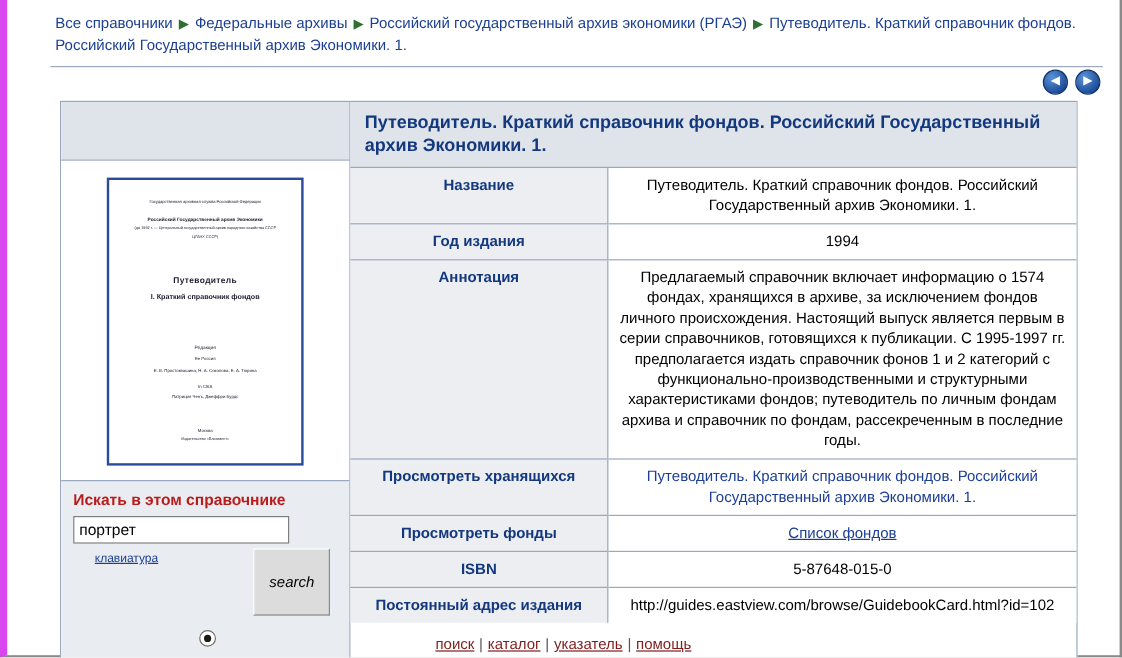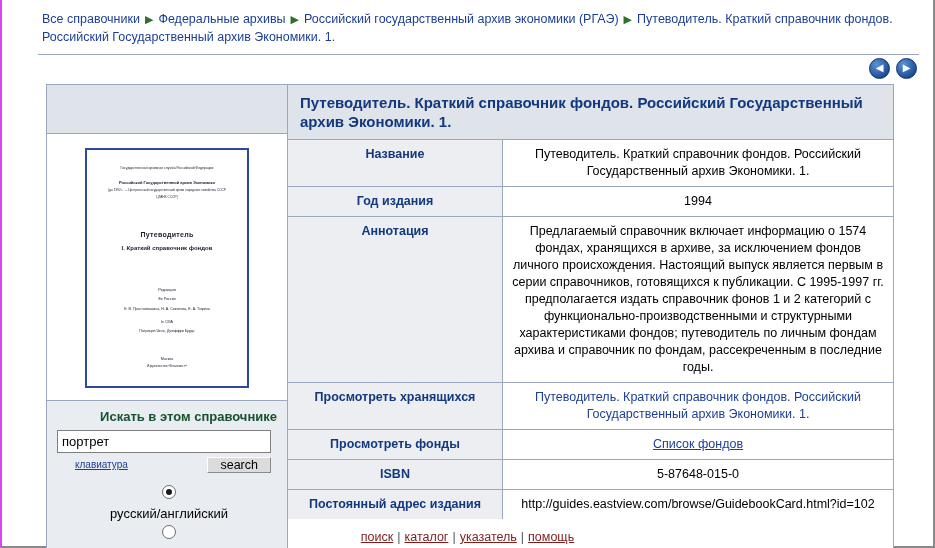--- a/index.html
+++ b/index.html
@@ -13,21 +13,21 @@
     font-family: "Liberation Sans", sans-serif;
     font-size: 13px;
     color: #000;
     overflow: hidden;
   }
   .page {
     position: relative;
     width: 935px;
     height: 548px;
     box-sizing: border-box;
-    border-left: 2px solid #d946ef;
+    border-left: 6px solid #d946ef;
     border-right: 2px solid #8a8a8a;
     border-bottom: 2px solid #8a8a8a;
     background: #fff;
   }
 
   
   .breadcrumb {
     padding: 10px 14px 6px 40px;
     font-size: 12.5px;
     line-height: 18px;
@@ -139,28 +139,28 @@
   .cover .c-pub { font-size: 3.2px; margin-top: 2px; }
   .cover .c-isbn { font-size: 3.6px; margin-top: 18px; }
 
   
   .searchbox {
     border-top: 1px solid #9aa8bf;
     background: #e9ecf1;
     padding: 8px 10px 10px 10px;
   }
   .searchbox .sb-title {
-    text-align: right;
-    color: #14532d;
+    text-align: left;
+    color: #b91c1c;
     font-weight: bold;
     font-size: 13px;
     padding-bottom: 6px;
   }
   .searchbox input[type=text] {
-    width: 214px;
+    width: 180px;
     box-sizing: border-box;
     border: 1px solid #7f7f7f;
     padding: 3px 4px;
     font-family: "Liberation Sans", sans-serif;
     font-size: 13px;
     background: #fff;
   }
   .kb-row {
     padding: 3px 0 0 18px;
   }
@@ -171,26 +171,27 @@
     cursor: pointer;
   }
   .btn-row {
     text-align: right;
     padding-right: 6px;
     margin-top: -14px;
   }
   .searchbtn {
     font-family: "Liberation Sans", sans-serif;
     font-size: 12.5px;
-    padding: 0 12px;
+    padding: 20px 12px;
     background: #dcdcdc;
     border: 1px solid #8a8a8a;
     border-top-color: #fff;
     border-left-color: #fff;
     cursor: pointer;
+    font-style: italic;
   }
   .radios { padding: 10px 0 4px 4px; }
   .radio-row {
     display: flex;
     align-items: center;
     gap: 7px;
     padding: 2px 0;
     flex-direction: column;
   }
   .radio {

